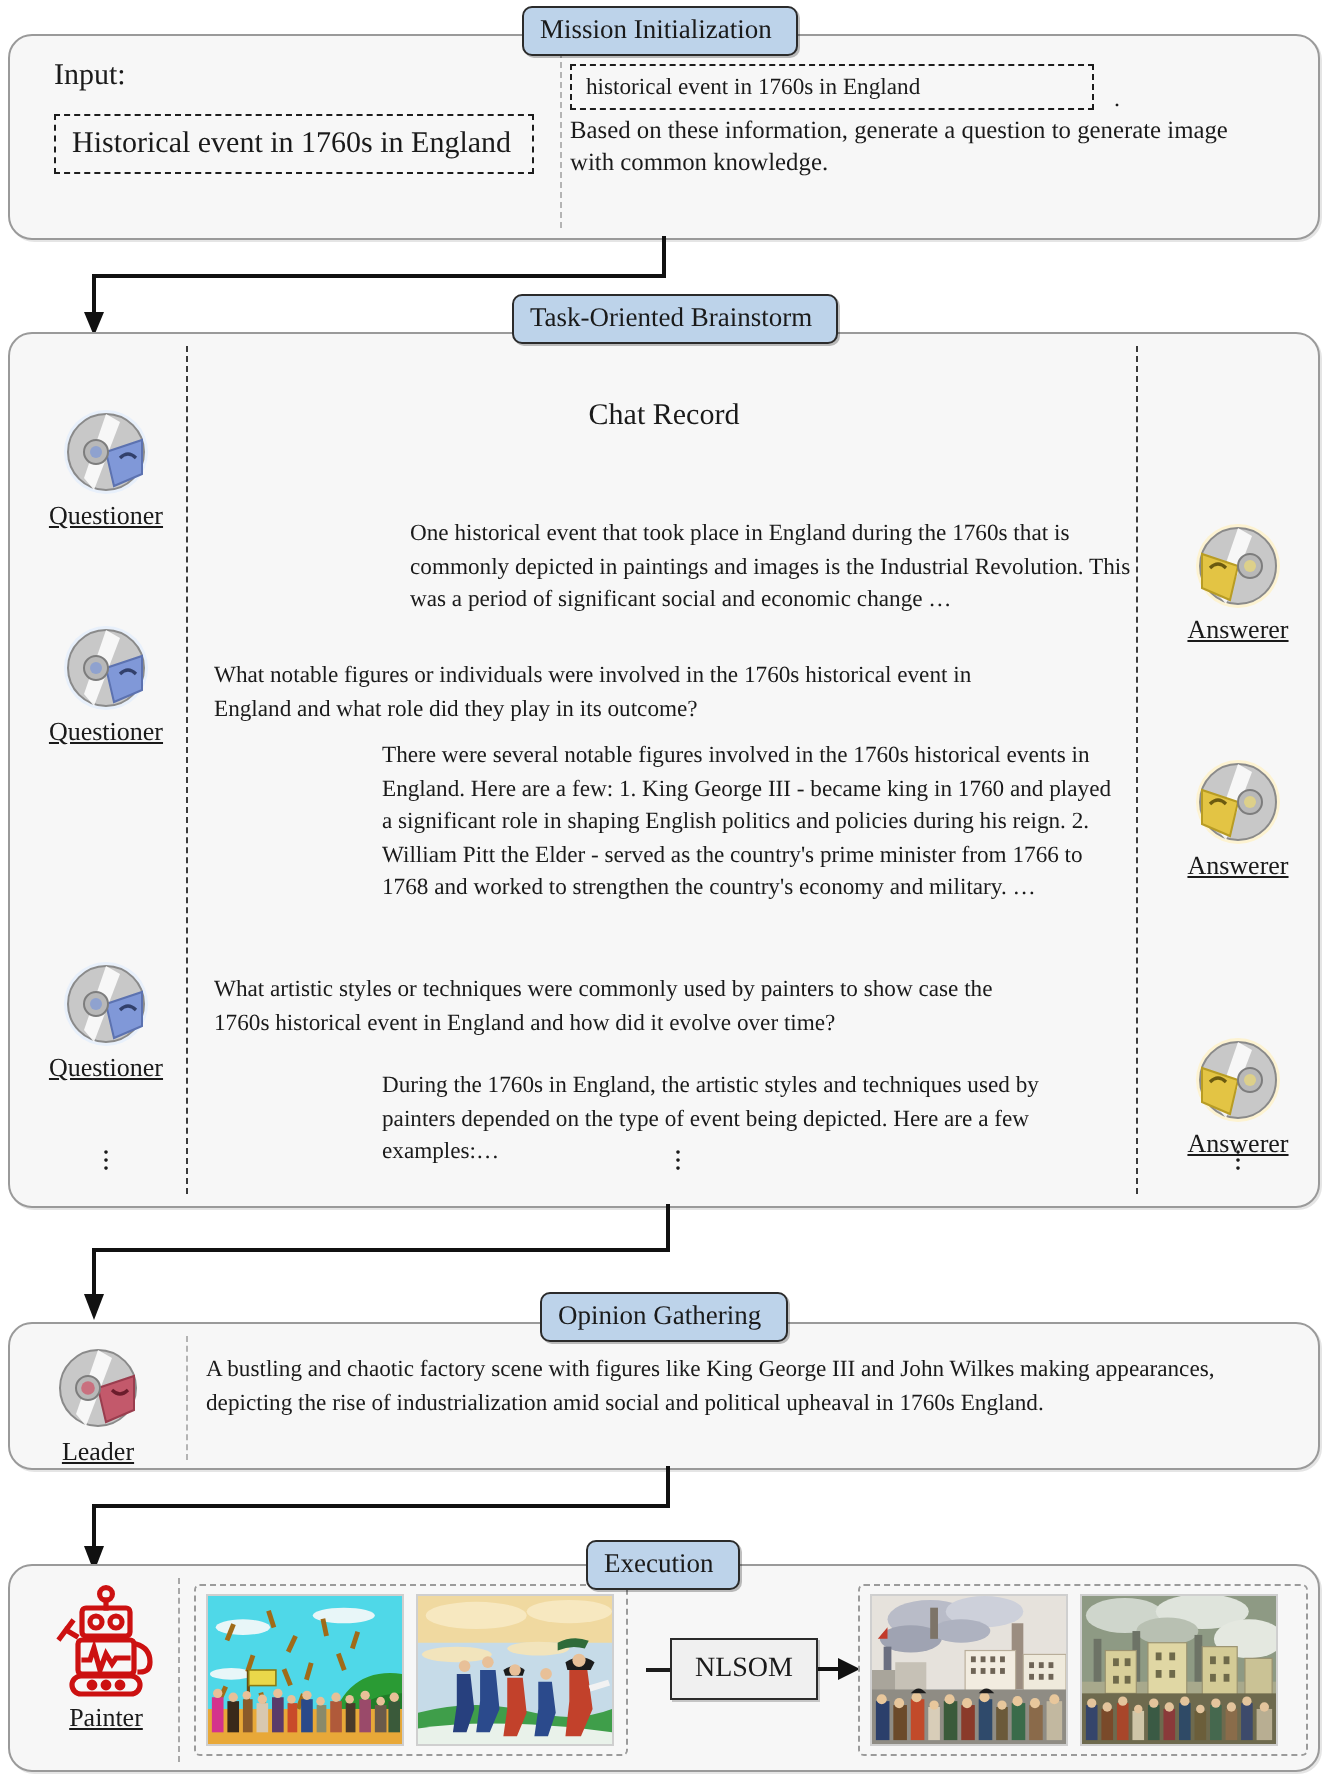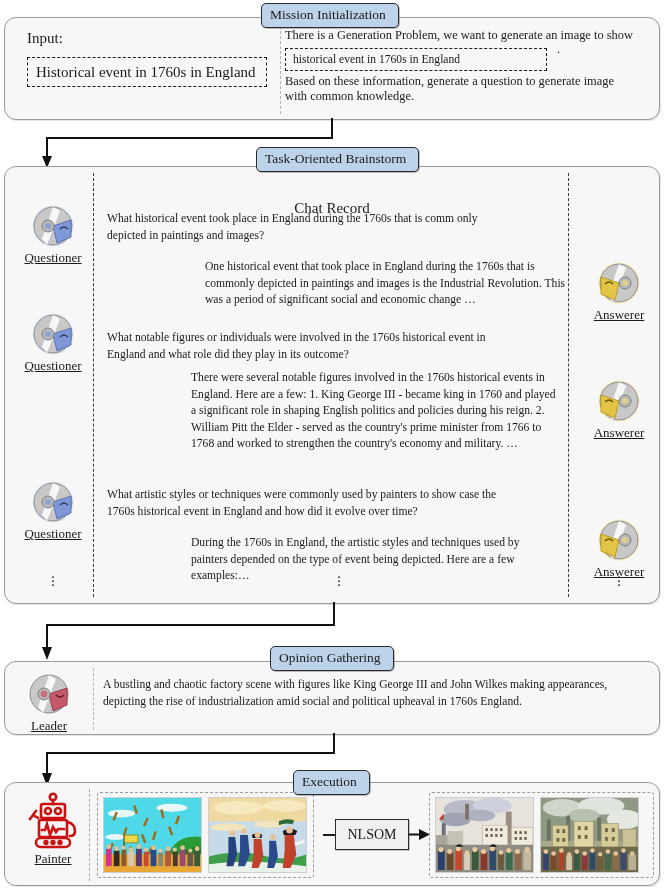--- a/index.html
+++ b/index.html
@@ -123,21 +123,20 @@
 </head>
 <body>
 
 <div class="stage">
 
   <div class="panel" id="mission">
     <div class="mi-input-label">Input:</div>
     <div class="mi-box" id="mi-box-left">Historical event in 1760s in England</div>
     <div class="vdash" style="left:275px;top:8px;height:88px;border-left:1.2px dashed #b4b4b4;"></div>
     <div id="mi-right">
-      <div class="mi-line">There is a Generation Problem, we want to generate an image to show</div>
       <div id="mi-box-right">historical event in 1760s in England</div>
       <div id="mi-dot">.</div>
       <div class="mi-line">Based on these information, generate a question to generate image</div>
       <div class="mi-line">with common knowledge.</div>
     </div>
   </div>
   <div class="badge" style="left:261px;top:3px;">Mission Initialization</div>
 
   <svg class="connector" style="left:0;top:118px;width:664px;height:52px;">
     <path d="M332,0 L332,20 L47,20 L47,44" stroke="#111" stroke-width="2" fill="none"></path>
@@ -233,21 +232,20 @@
           <path d="M23 4 L30 8 L17 42 L12 36 Z" fill="#ffffff" opacity=".85"></path>
           <path d="M23 23 L5 17 L5 34 L19 40 Z" fill="#e3c444" stroke="#b89c24" stroke-width="1"></path>
           <circle cx="29" cy="23" r="6" fill="#b8b8b8" stroke="#7d7d7d" stroke-width="1"></circle>
           <circle cx="29" cy="23" r="3" fill="#ddd08a"></circle>
           <path d="M9 24 q4 -4 8 0" stroke="#6b5a10" stroke-width="1.6" fill="none"></path>
         </svg>
       </div>
       <div class="avatar-label">Answerer</div>
     </div>
 
-    <div class="msg" style="left:102px;top:44px;width:400px;text-align:left;">What historical event took place in England during the 1760s that is comm only depicted in paintings and images?</div>
     <div class="msg" style="left:200px;top:92px;width:368px;text-align:left;">One historical event that took place in England during the 1760s that is commonly depicted in paintings and images is the Industrial Revolution. This was a period of significant social and economic change …</div>
 
     <div class="msg" style="left:102px;top:163px;width:400px;text-align:left;">What notable figures or individuals were involved in the 1760s historical event in England and what role did they play in its outcome?</div>
     <div class="msg" style="left:186px;top:203px;width:368px;text-align:left;">There were several notable figures involved in the 1760s historical events in England. Here are a few: 1. King George III - became king in 1760 and played a significant role in shaping English politics and policies during his reign. 2. William Pitt the Elder - served as the country's prime minister from 1766 to 1768 and worked to strengthen the country's economy and military. …</div>
 
     <div class="msg" style="left:102px;top:320px;width:400px;text-align:left;">What artistic styles or techniques were commonly used by painters to show case the 1760s historical event in England and how did it evolve over time?</div>
     <div class="msg" style="left:186px;top:368px;width:368px;text-align:left;">During the 1760s in England, the artistic styles and techniques used by painters depended on the type of event being depicted. Here are a few examples:…</div>
 
     <div class="vdots" style="left:43px;top:408px;">
       <i>·</i>

